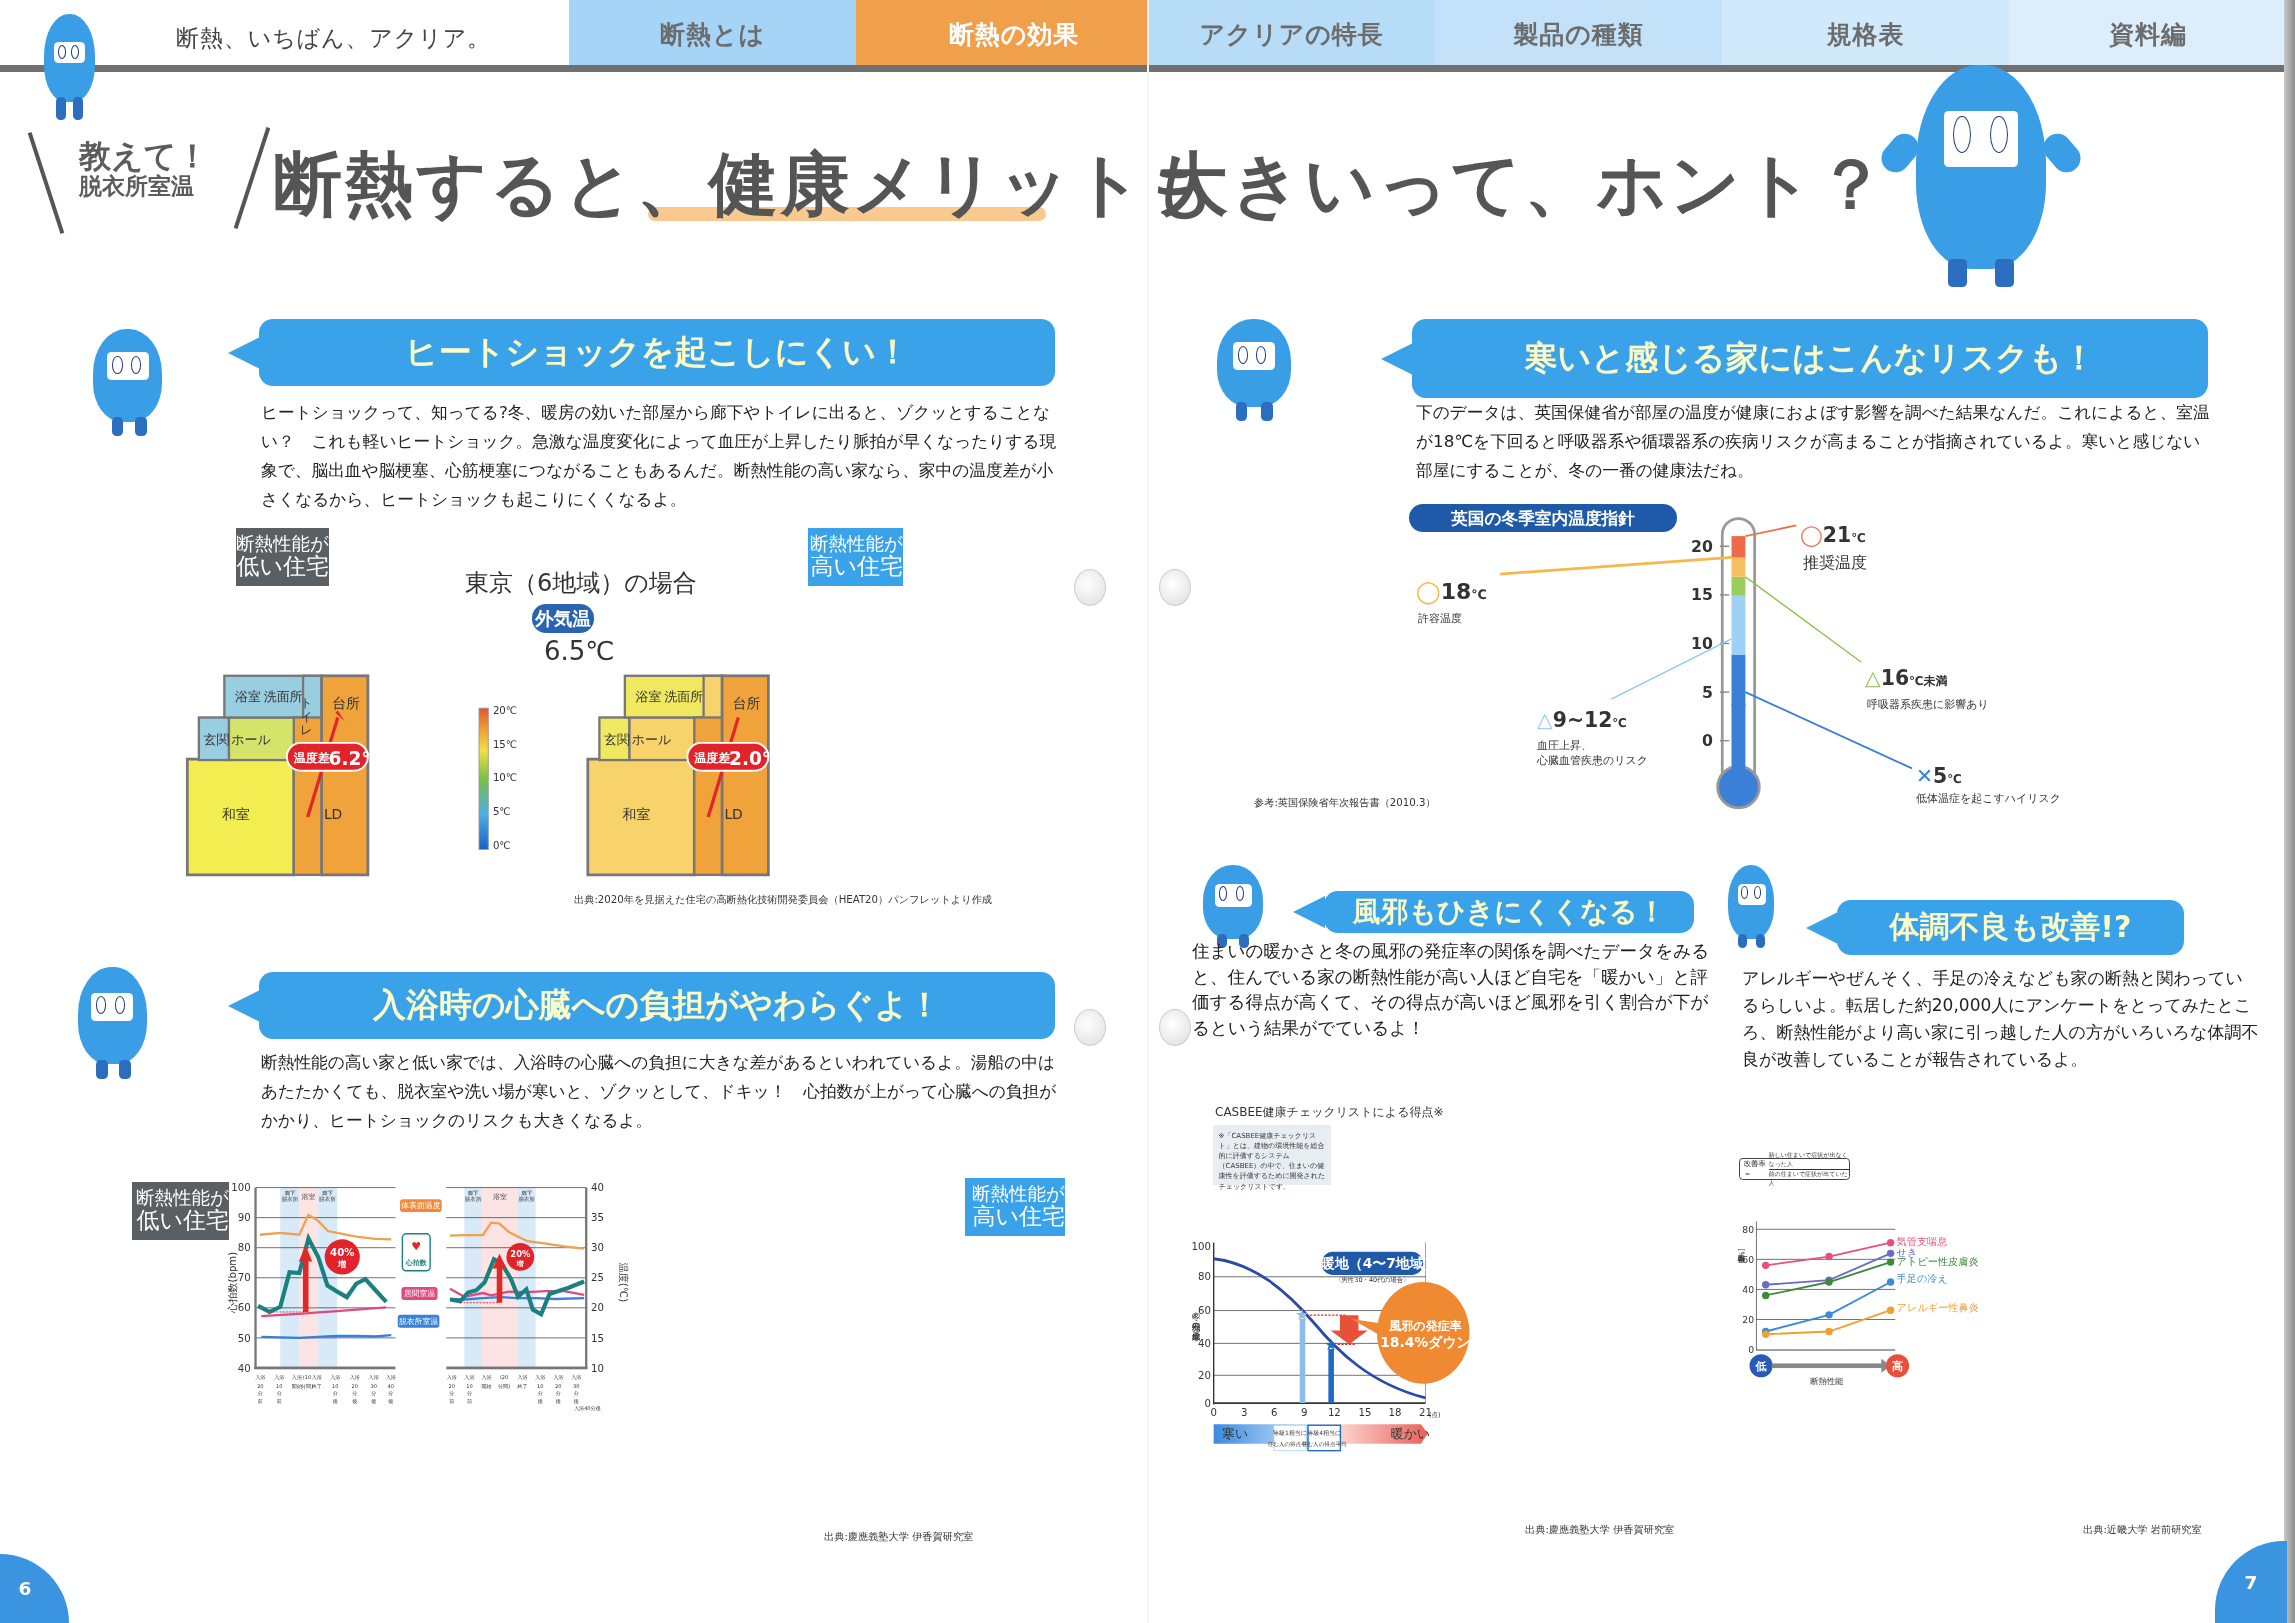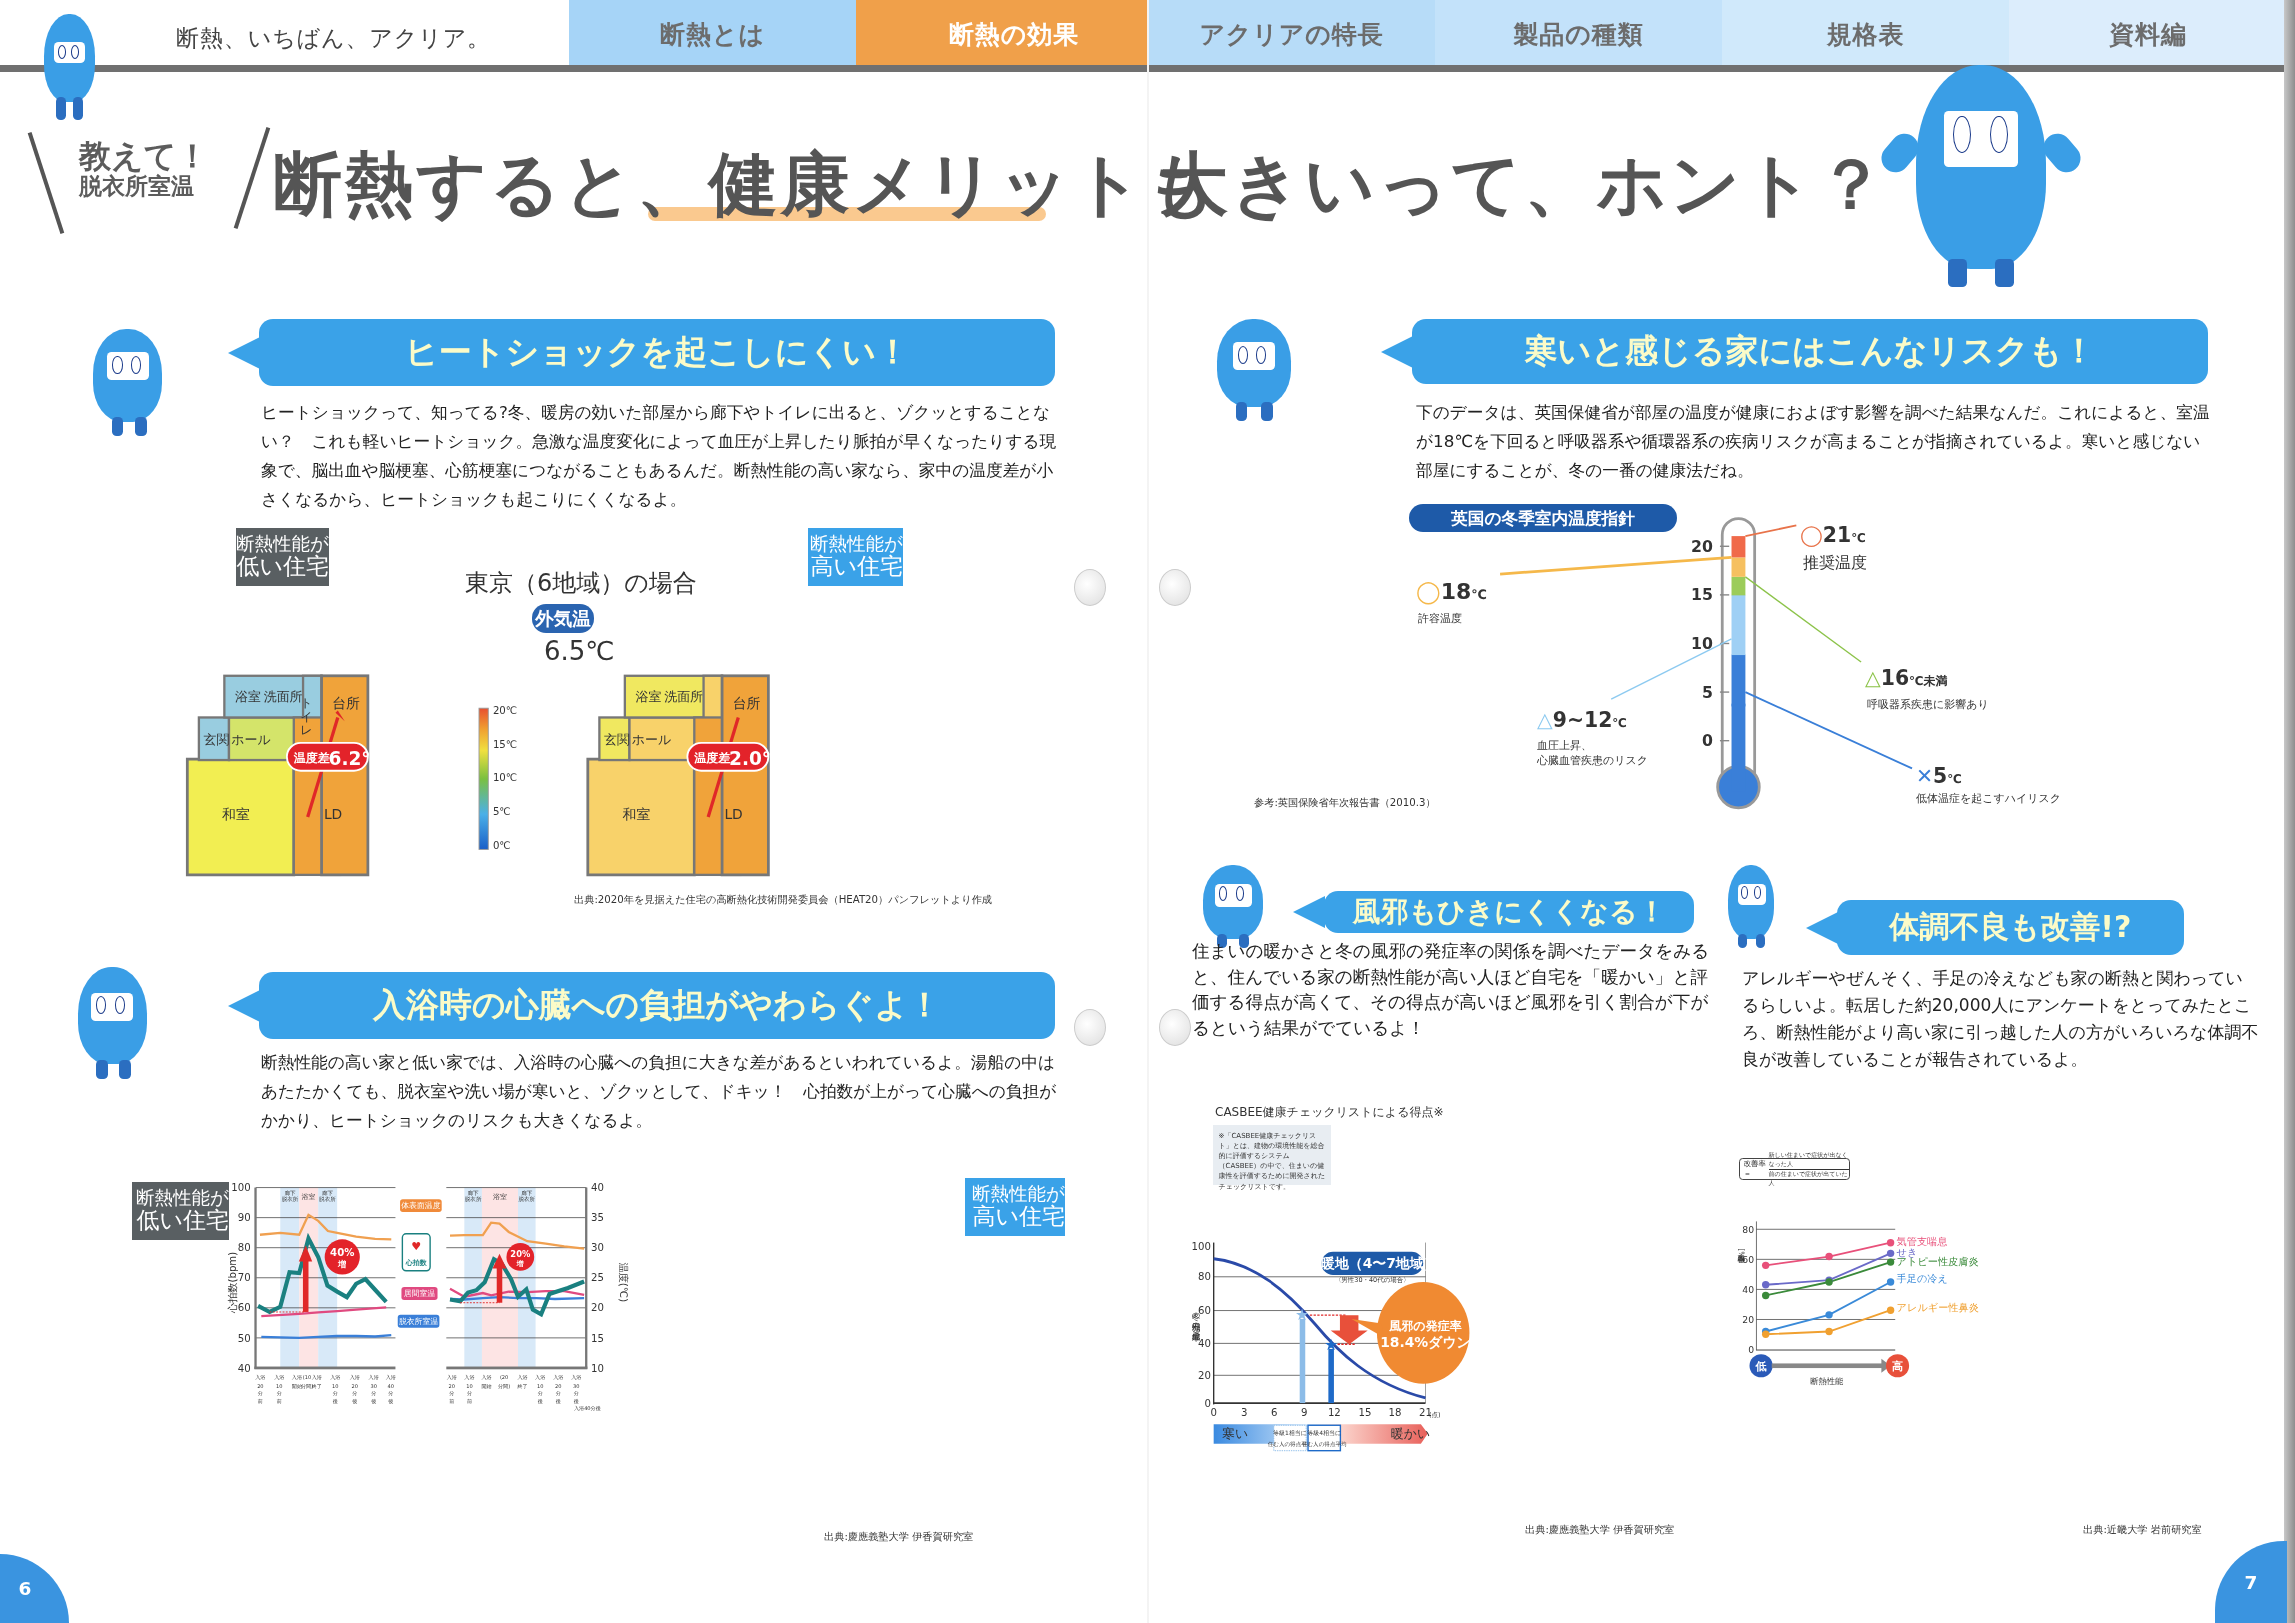--- a/index.html
+++ b/index.html
@@ -378,21 +378,21 @@
 <div class="src" style="left:824px;top:1530px">出典:慶應義塾大学 伊香賀研究室</div>
 
 <div class="mascot" style="left:1217px;top:319px;width:79px;height:102px">
   <div class="body" style="left:0;top:0;width:74px;height:88px"></div>
   <div class="face" style="left:16px;top:23px;width:42px;height:28px"></div>
   <div class="eye" style="left:21px;top:27px;width:10.2px;height:17.6px"></div>
   <div class="eye" style="left:39px;top:27px;width:10.2px;height:17.6px"></div>
   <div class="leg" style="left:18.5px;top:83px;width:11.6px;height:18.5px"></div>
   <div class="leg" style="left:44px;top:83px;width:11.6px;height:18.5px"></div>
 </div>
-<div class="bubble" style="left:1412px;top:319px;width:796px;height:65px;font-size:33px">
+<div class="bubble" style="left:1412px;top:319px;width:796px;height:79px;font-size:33px">
     <span>寒いと感じる家にはこんなリスクも！</span>
   </div>
 <div class="para" style="left:1416px;top:398px;width:796px">下のデータは、英国保健省が部屋の温度が健康におよぼす影響を調べた結果なんだ。これによると、室温が18℃を下回ると呼吸器系や循環器系の疾病リスクが高まることが指摘されているよ。寒いと感じない部屋にすることが、冬の一番の健康法だね。</div>
 
 <div class="abs" style="left:1409px;top:504px;width:268px;height:28px;background:#1e5aa8;border-radius:14px;color:#fff;font-size:16.7px;font-weight:bold;display:flex;align-items:center;justify-content:center">
     <span>英国の冬季室内温度指針</span>
   </div>
 
 <svg class="abs" style="left:1250px;top:500px" width="926" height="324" viewBox="0 0 2000 700">
 

